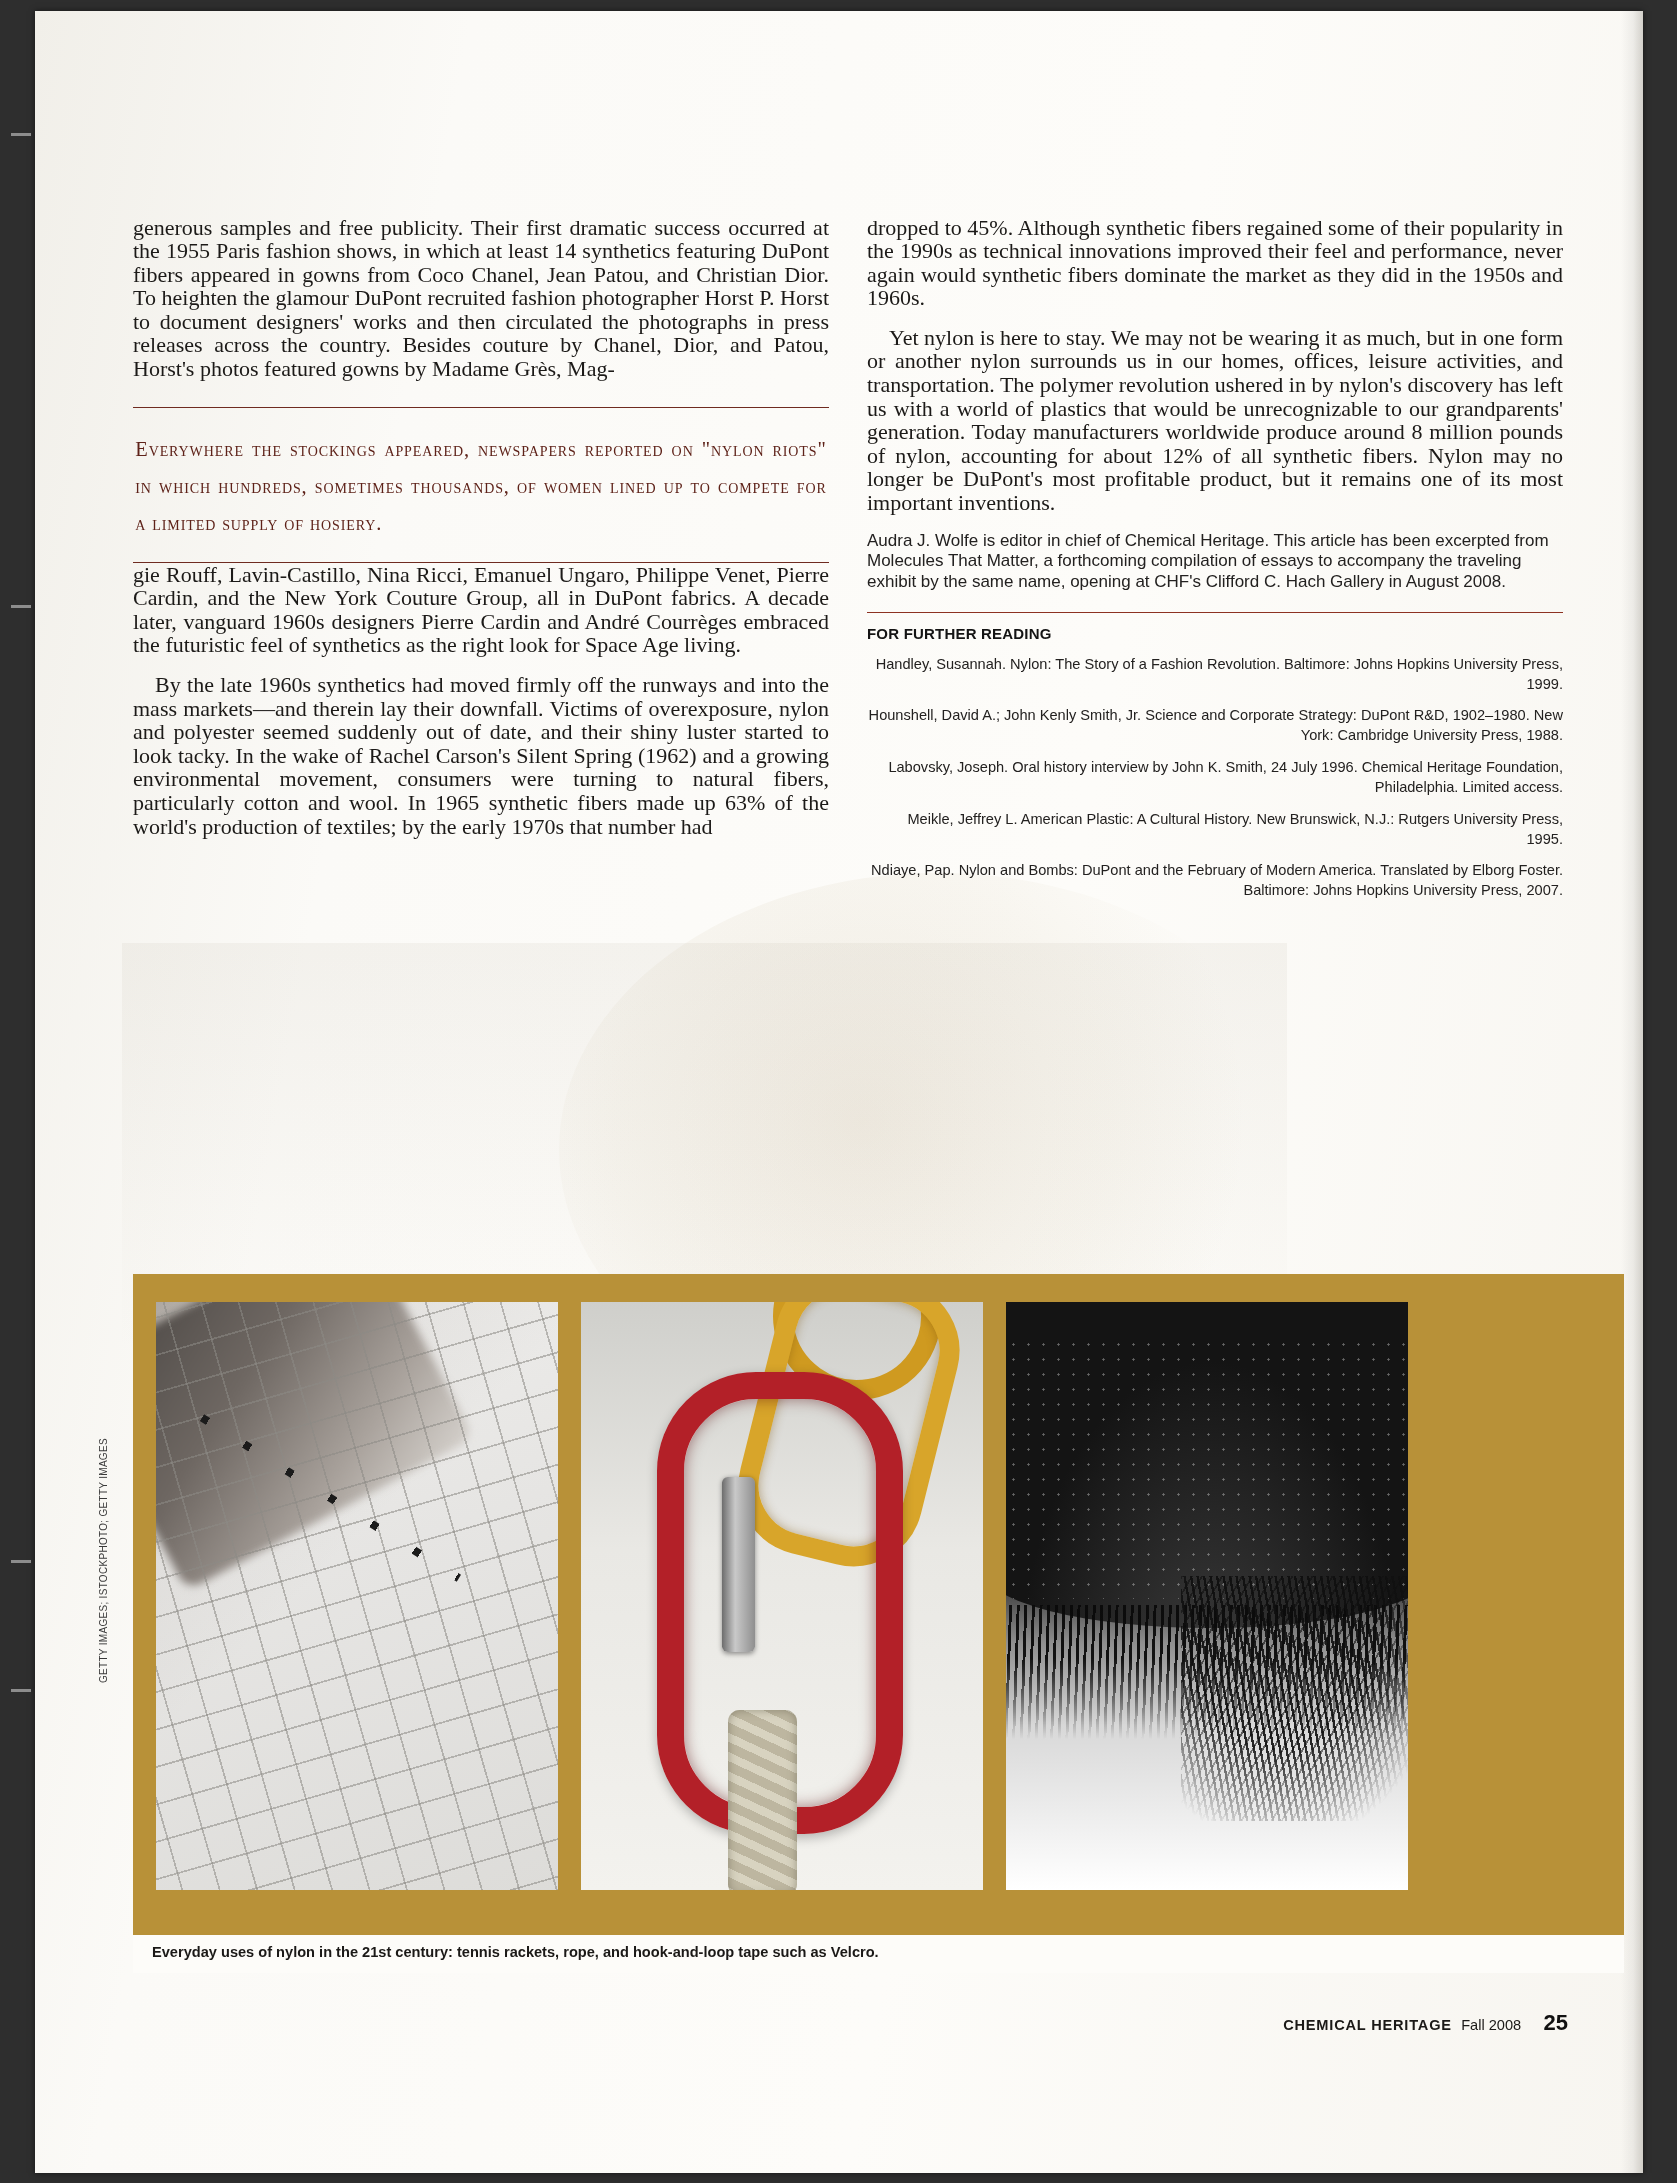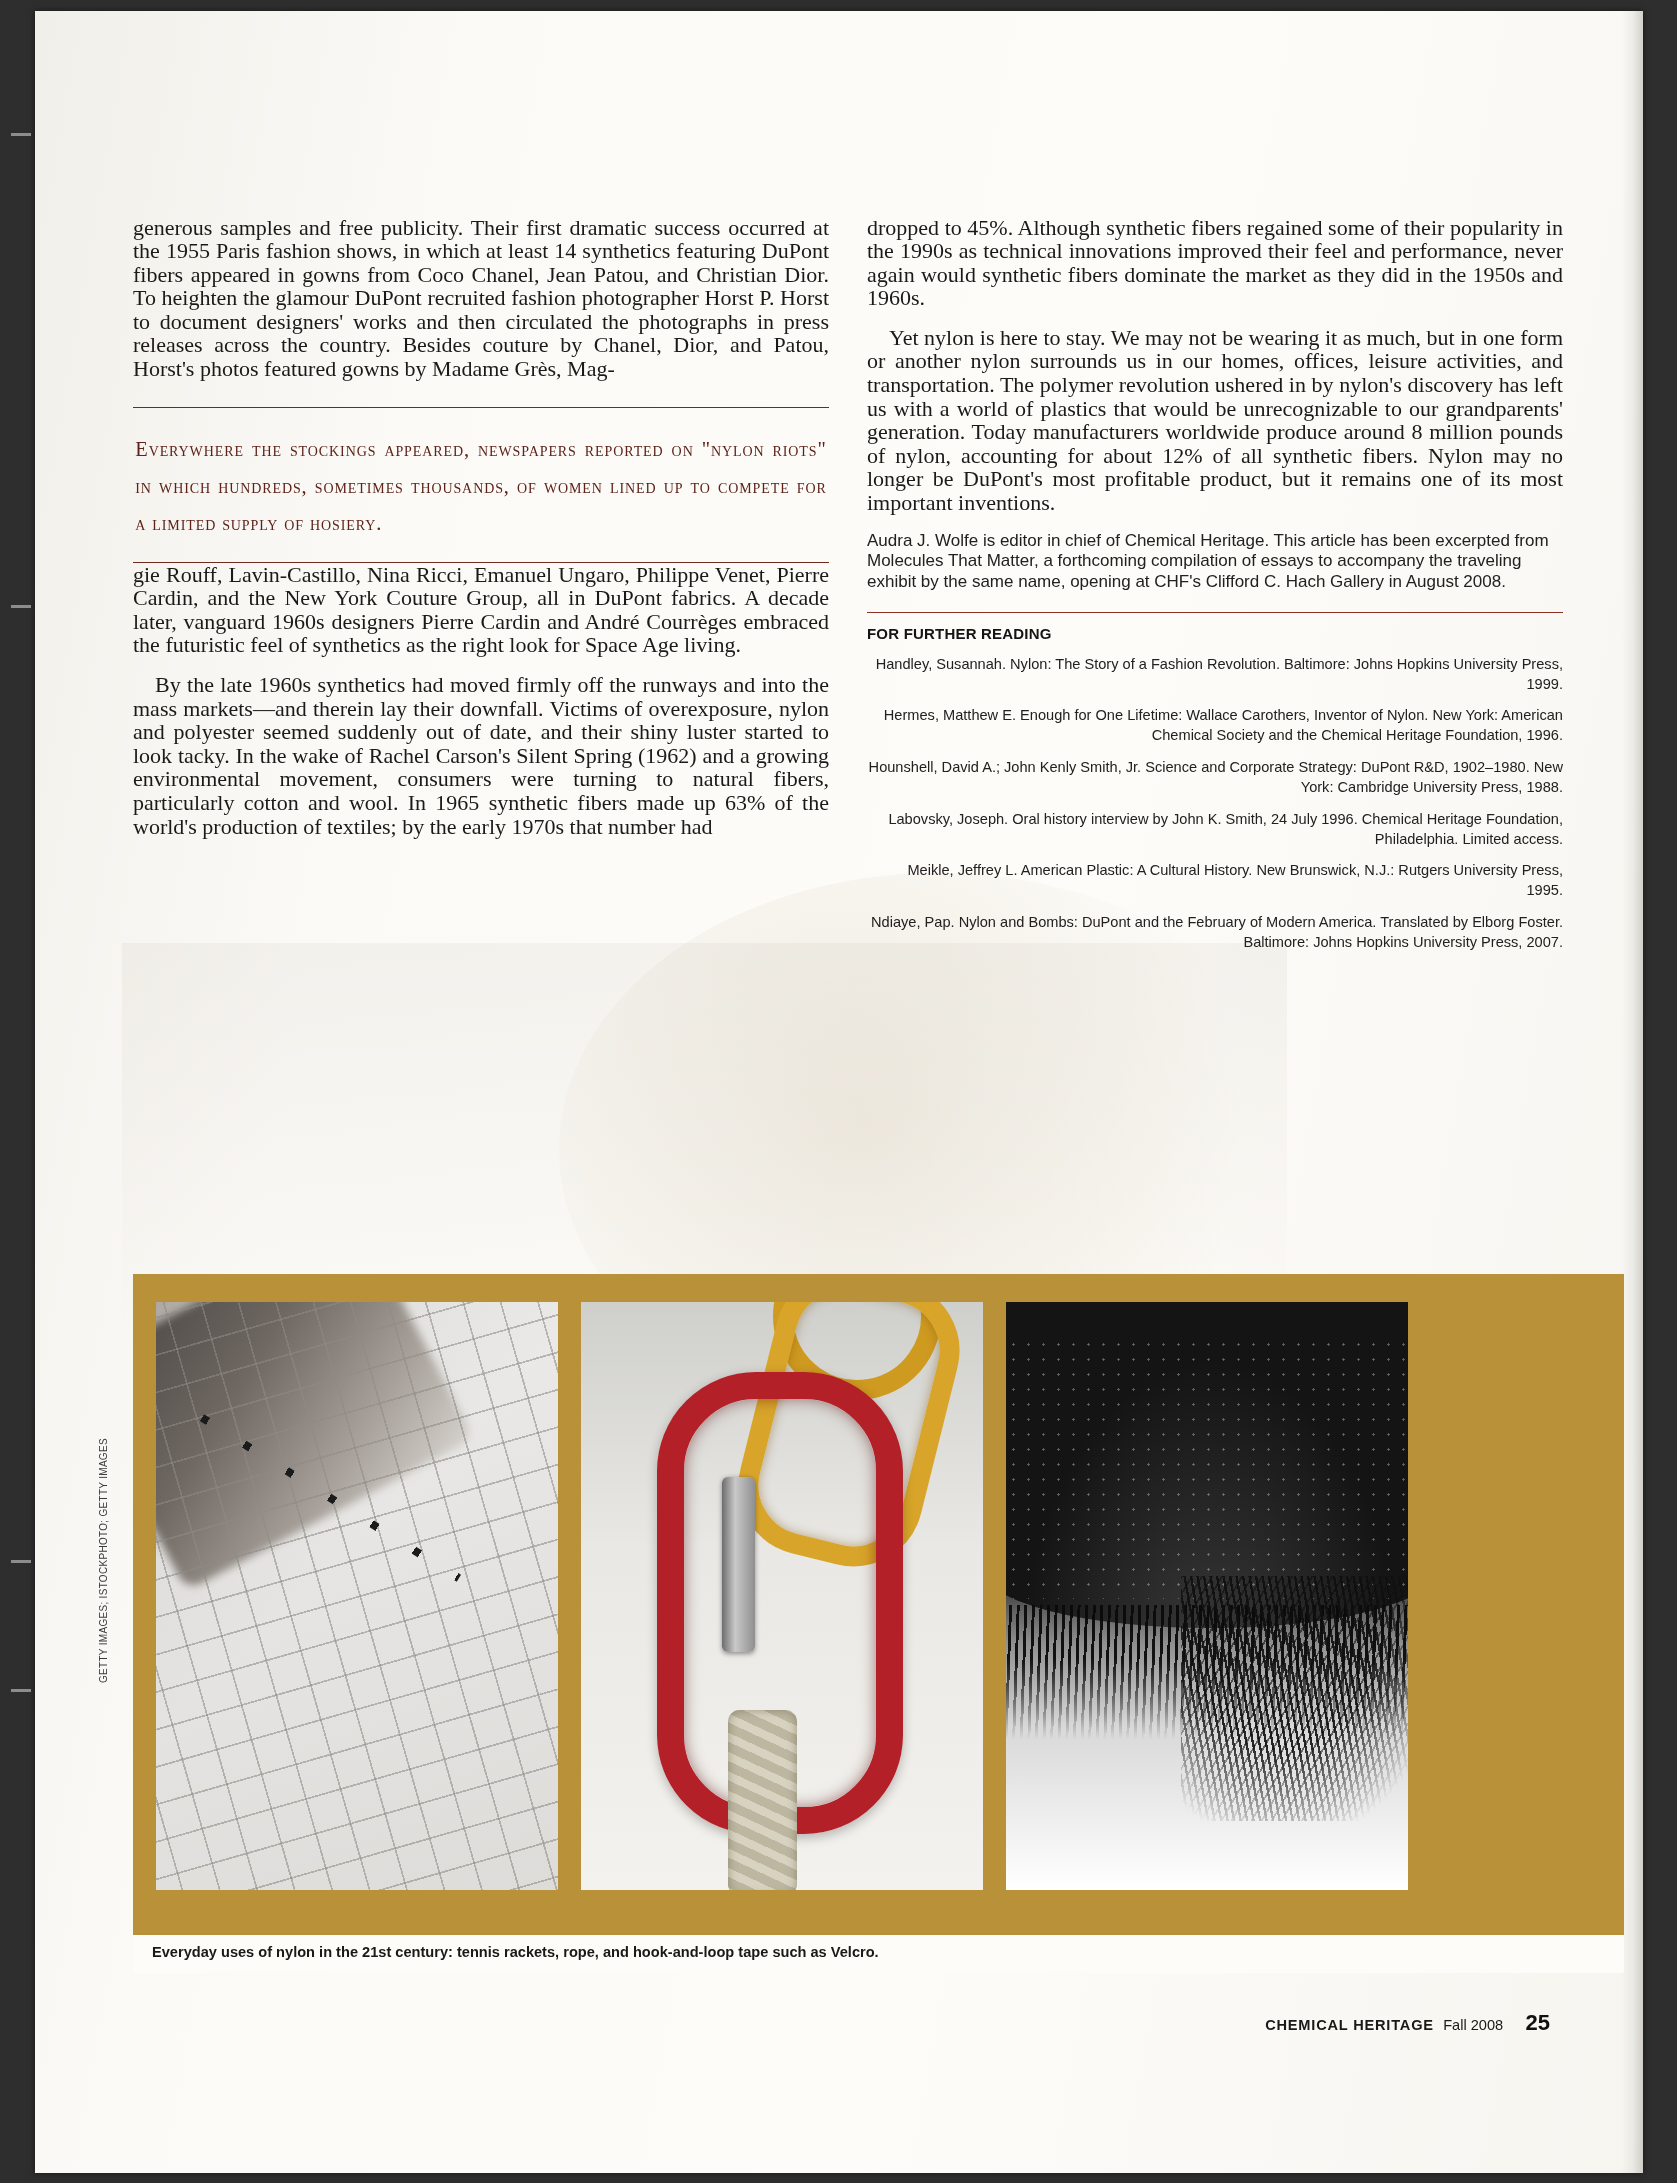--- a/index.html
+++ b/index.html
@@ -319,21 +319,21 @@
     top: 1933px;
     font-family: "Liberation Sans", sans-serif;
     font-size: 14.6px;
     font-weight: bold;
     color: #1b1917;
   }
 
   
   .footer {
     position: absolute;
-    right: 93px;
+    right: 75px;
     top: 1999px;
     display: flex;
     align-items: baseline;
     gap: 9.3px;
     font-family: "Liberation Sans", sans-serif;
   }
   .footer .mag {
     font-size: 14.6px;
     font-weight: bold;
     letter-spacing: 0.8px;
@@ -381,21 +381,20 @@
     <div class="col" id="col-right">
       <p class="body">dropped to 45%. Although synthetic fibers regained some of their popularity in the 1990s as technical innovations improved their feel and performance, never again would synthetic fibers dominate the market as they did in the 1950s and 1960s.</p>
       <p class="body">Yet nylon is here to stay. We may not be wearing it as much, but in one form or another nylon surrounds us in our homes, offices, leisure activities, and transportation. The polymer revolution ushered in by nylon's discovery has left us with a world of plastics that would be unrecognizable to our grandparents' generation. Today manufacturers worldwide produce around 8 million pounds of nylon, accounting for about 12% of all synthetic fibers. Nylon may no longer be DuPont's most profitable product, but it remains one of its most important inventions.</p>
 
       <div class="author-note">Audra J. Wolfe is editor in chief of Chemical Heritage. This article has been excerpted from Molecules That Matter, a forthcoming compilation of essays to accompany the traveling exhibit by the same name, opening at CHF's Clifford C. Hach Gallery in August 2008.</div>
 
       <div class="rule-red"></div>
       <div class="fr-heading">FOR FURTHER READING</div>
 
       <div class="ref">Handley, Susannah. Nylon: The Story of a Fashion Revolution. Baltimore: Johns Hopkins University Press, 1999.</div>
-      <div class="ref">Hermes, Matthew E. Enough for One Lifetime: Wallace Carothers, Inventor of Nylon. New York: American Chemical Society and the Chemical Heritage Foundation, 1996.</div>
       <div class="ref">Hounshell, David A.; John Kenly Smith, Jr. Science and Corporate Strategy: DuPont R&amp;D, 1902–1980. New York: Cambridge University Press, 1988.</div>
       <div class="ref">Labovsky, Joseph. Oral history interview by John K. Smith, 24 July 1996. Chemical Heritage Foundation, Philadelphia. Limited access.</div>
       <div class="ref">Meikle, Jeffrey L. American Plastic: A Cultural History. New Brunswick, N.J.: Rutgers University Press, 1995.</div>
       <div class="ref">Ndiaye, Pap. Nylon and Bombs: DuPont and the February of Modern America. Translated by Elborg Foster. Baltimore: Johns Hopkins University Press, 2007.</div>
     </div>
 
     <div class="photo-band">
       <div class="inner">
 
         <div class="photo ph-racket">

